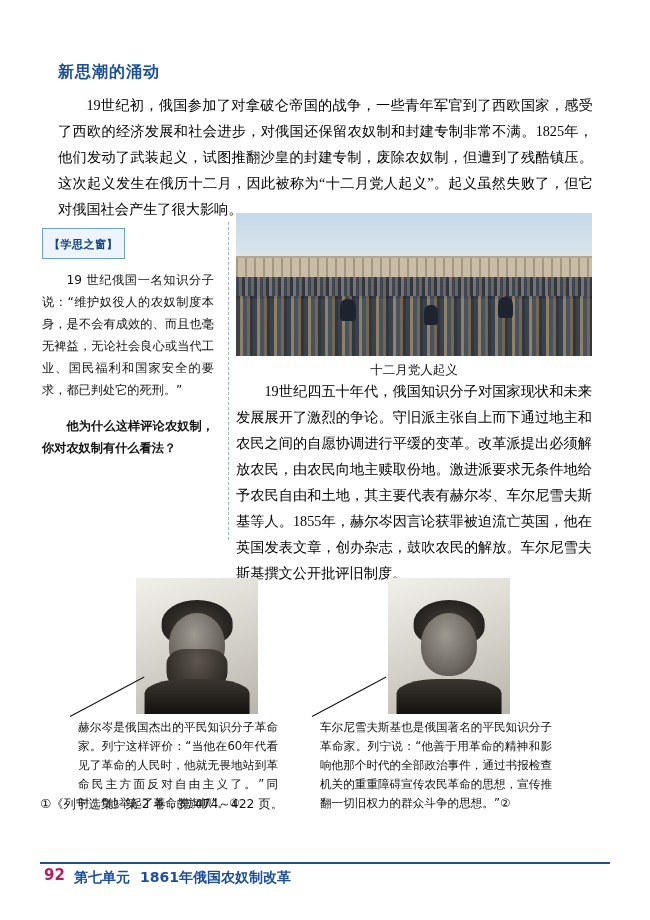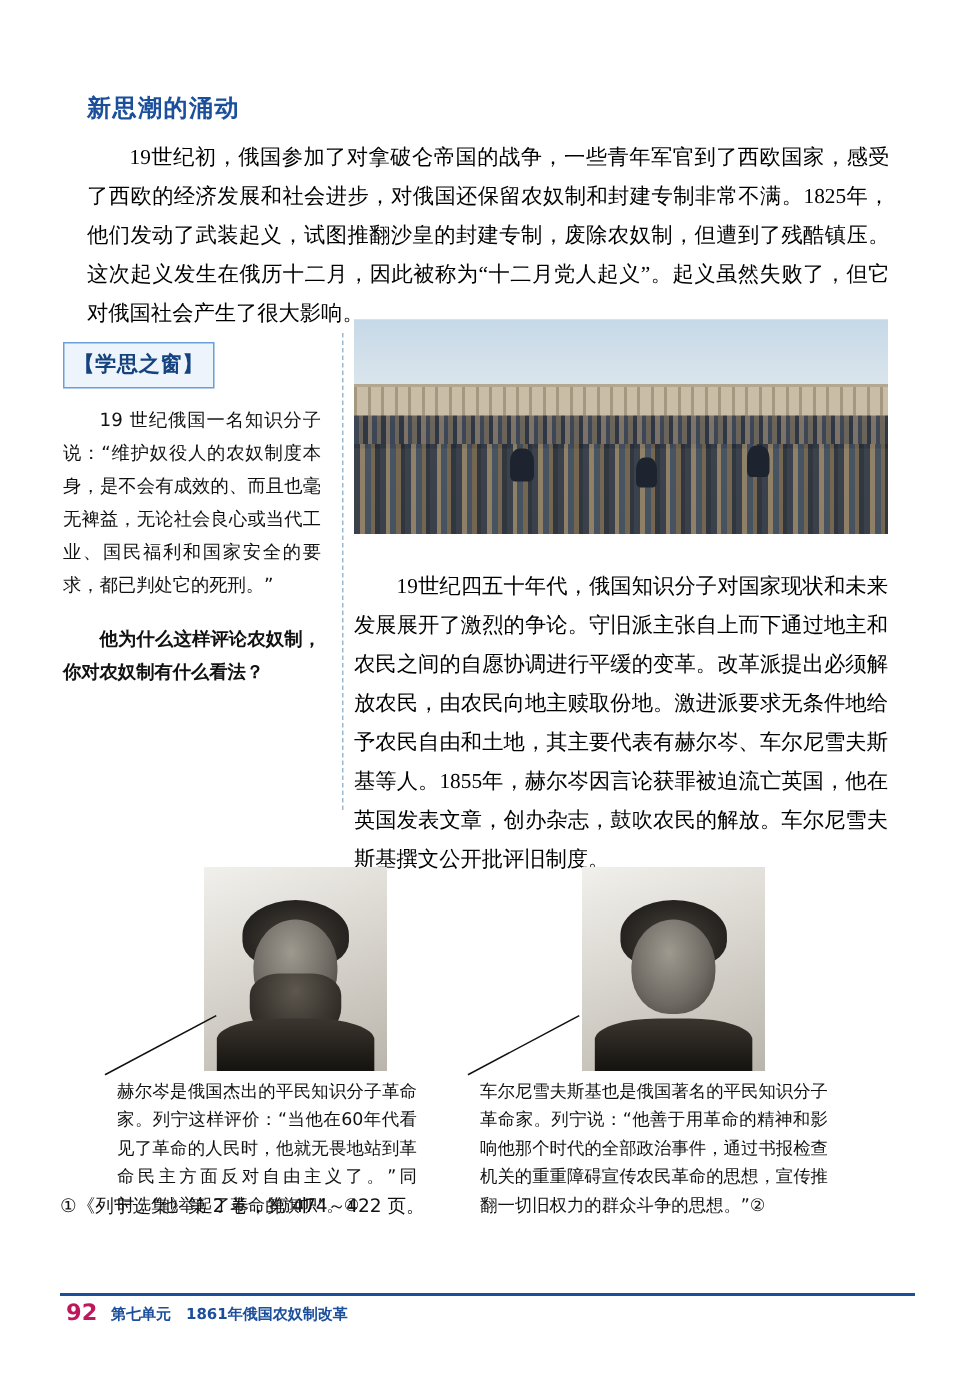--- a/index.html
+++ b/index.html
@@ -55,21 +55,21 @@
     top: 228px;
     width: 172px;
   }
   .study-title-wrap {
     border: 1px solid #6aa0d8;
     background: #eef4fb;
     padding: 5px 6px 6px 6px;
     display: inline-block;
   }
   .study-title {
-    font-size: 14px;
+    font-size: 11px;
     font-weight: bold;
     color: #14437f;
     letter-spacing: 0.5px;
     font-family: "DejaVu Sans", "Liberation Sans", sans-serif;
   }
   .study-body {
     margin-top: 10px;
     font-size: 12.2px;
     line-height: 22px;
     color: #111;
@@ -265,21 +265,21 @@
     top: 866px;
     font-size: 15px;
     font-weight: bold;
     color: #be185d;
     font-family: "DejaVu Sans", "Liberation Sans", sans-serif;
   }
   .footer-text {
     position: absolute;
     left: 74px;
     top: 869px;
-    font-size: 10px;
+    font-size: 14px;
     font-weight: bold;
     color: #1b4f9c;
     font-family: "DejaVu Sans", "Liberation Sans", sans-serif;
   }
   .footer-unit { margin-right: 10px; }
 </style>
 </head>
 <body>
 
 <div class="page">
@@ -302,20 +302,21 @@
     <div class="painting">
       <div class="sky"></div>
       <div class="bldg"></div>
       <div class="crowd-back"></div>
       <div class="ground"></div>
       <div class="crowd-front"></div>
       <div class="rider" style="left:104px; top:86px; width:16px; height:22px;"></div>
       <div class="rider" style="left:188px; top:92px; width:14px; height:20px;"></div>
       <div class="rider" style="left:262px; top:84px; width:15px; height:21px;"></div>
     </div>
+    <div class="caption">十二月党人起义</div>
   </div>
 
   <div class="right-para">19世纪四五十年代，俄国知识分子对国家现状和未来发展展开了激烈的争论。守旧派主张自上而下通过地主和农民之间的自愿协调进行平缓的变革。改革派提出必须解放农民，由农民向地主赎取份地。激进派要求无条件地给予农民自由和土地，其主要代表有赫尔岑、车尔尼雪夫斯基等人。1855年，赫尔岑因言论获罪被迫流亡英国，他在英国发表文章，创办杂志，鼓吹农民的解放。车尔尼雪夫斯基撰文公开批评旧制度。</div>
 
   <div class="portrait portrait-1">
     <div class="pf">
       <div class="hair"></div>
       <div class="head"></div>
       <div class="beard"></div>
       <div class="body"></div>

